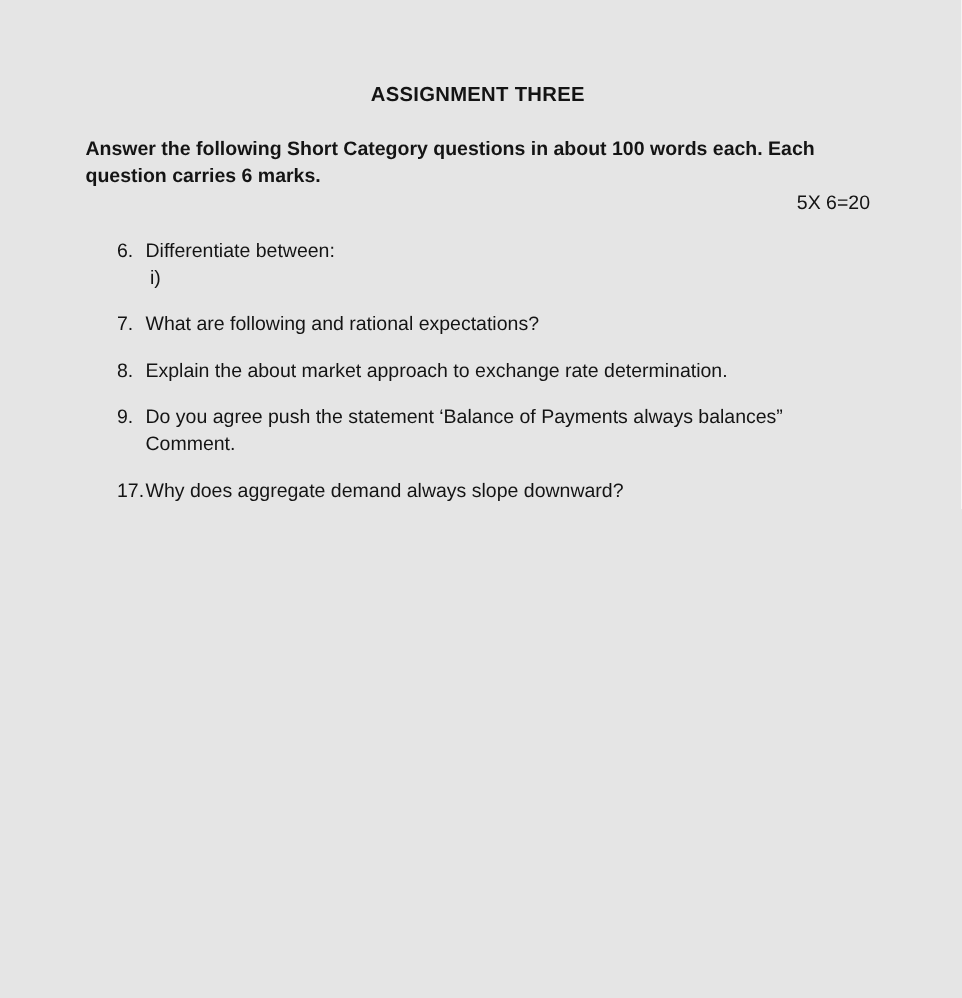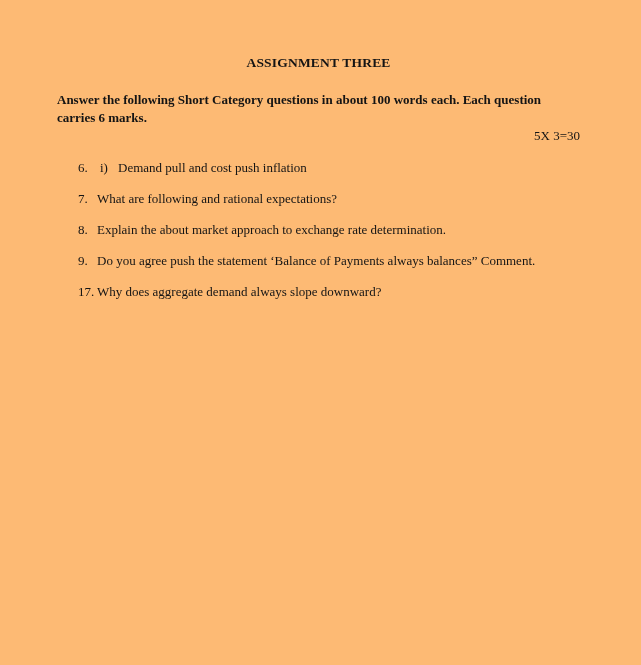--- a/index.html
+++ b/index.html
@@ -4,22 +4,22 @@
 <style>
   html, body {
     margin: 0;
     padding: 0;
     background: #ffffff;
   }
   .page {
     position: relative;
     width: 641px;
     height: 665px;
-    background: #fdba74;
-    font-family: Liberation Serif, serif;
+    background: #e5e5e5;
+    font-family: Liberation Sans, sans-serif;
     color: #141414;
     overflow: hidden;
   }
   .content {
     position: absolute;
     left: 57px;
     top: 55px;
     width: 523px; 
   }
   .title {
@@ -72,31 +72,31 @@
 </head>
 <body>
 
 <div class="page">
   <div class="content">
 
     <h1 class="title">ASSIGNMENT THREE</h1>
 
     <p class="instructions">Answer the following Short Category questions in about 100 words each. Each question carries 6 marks.</p>
 
-    <div class="marks">5X 3=30</div>
+    <div class="marks">5X 6=20</div>
 
     <div class="questions">
 
       <div class="q">
         <span class="qnum">6.</span>
         <div class="qtext">
+          <div>Differentiate between:</div>
           <div class="sub">
             <div class="subitem">
               <span class="subnum">i)</span>
-              <span>Demand pull and cost push inflation</span>
             </div>
           </div>
         </div>
       </div>
 
       <div class="q">
         <span class="qnum">7.</span>
         <div class="qtext">What are following and rational expectations?</div>
       </div>
 

